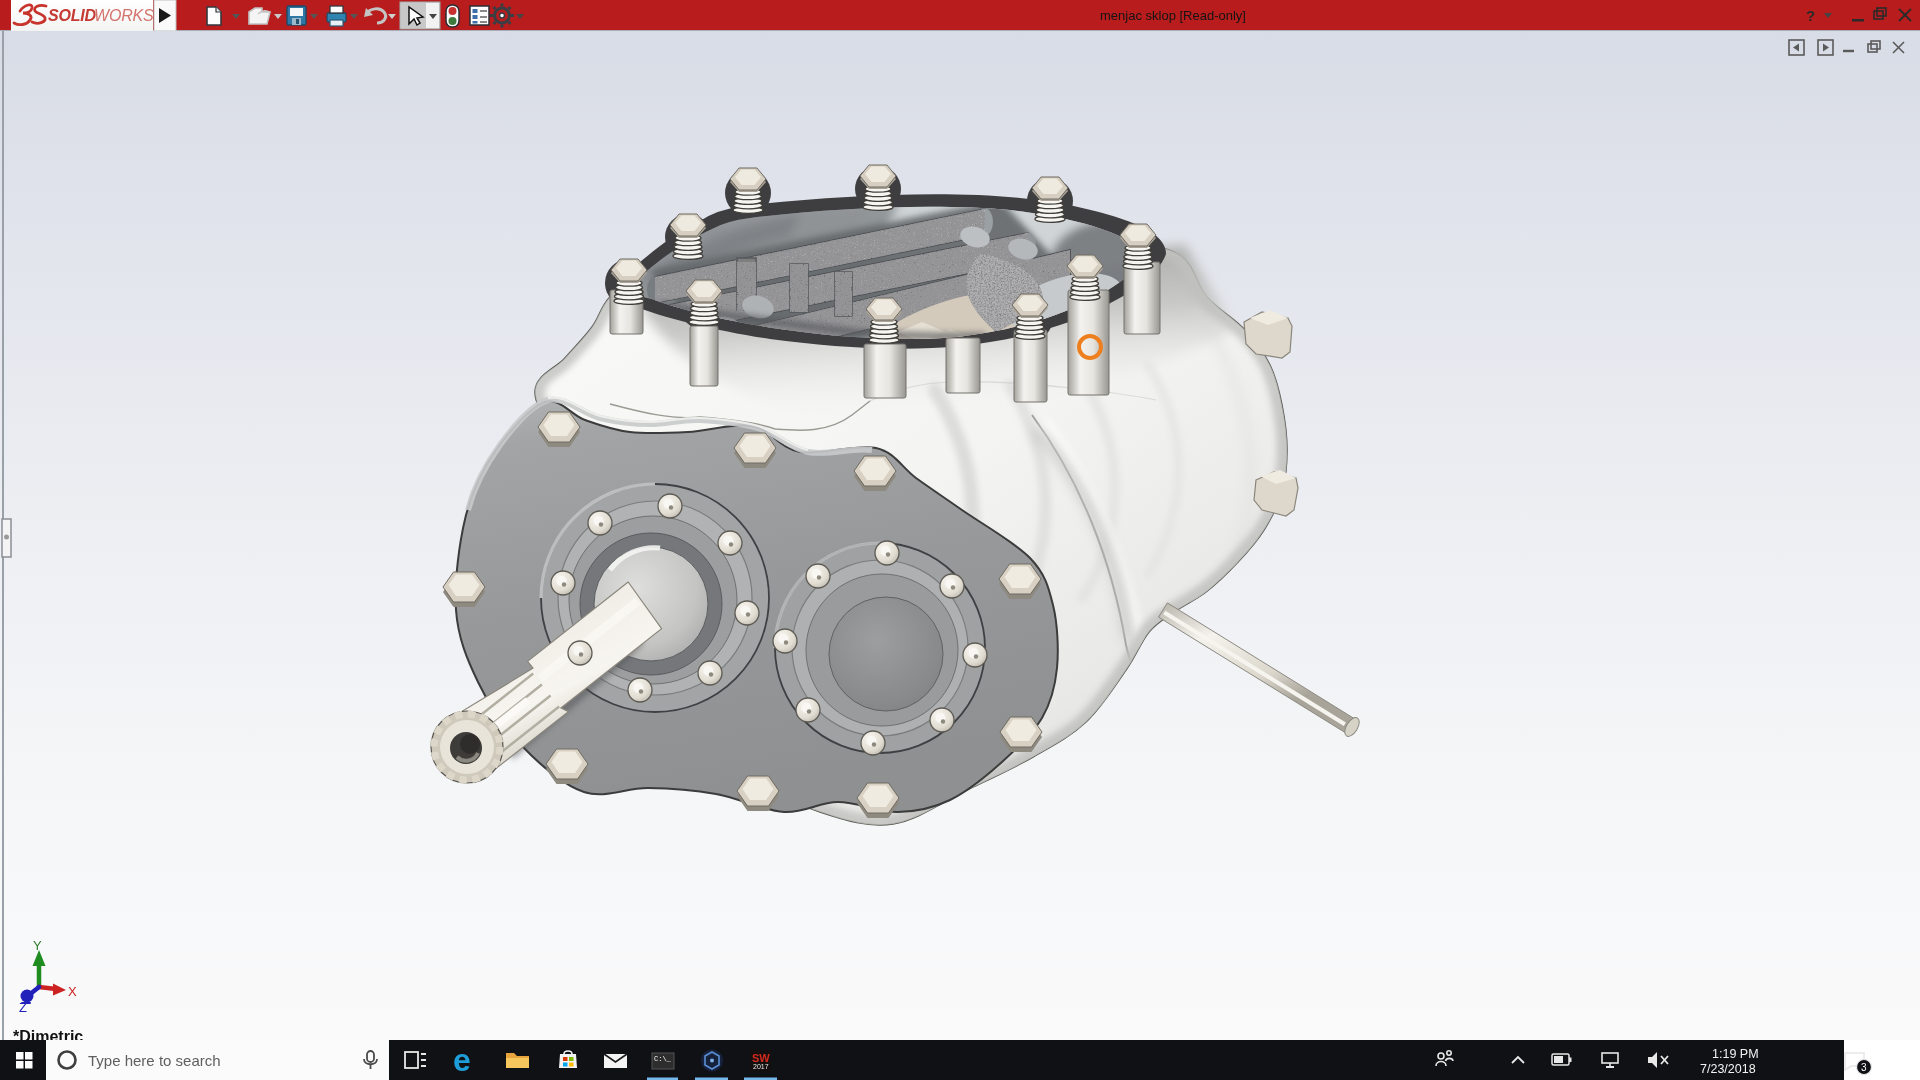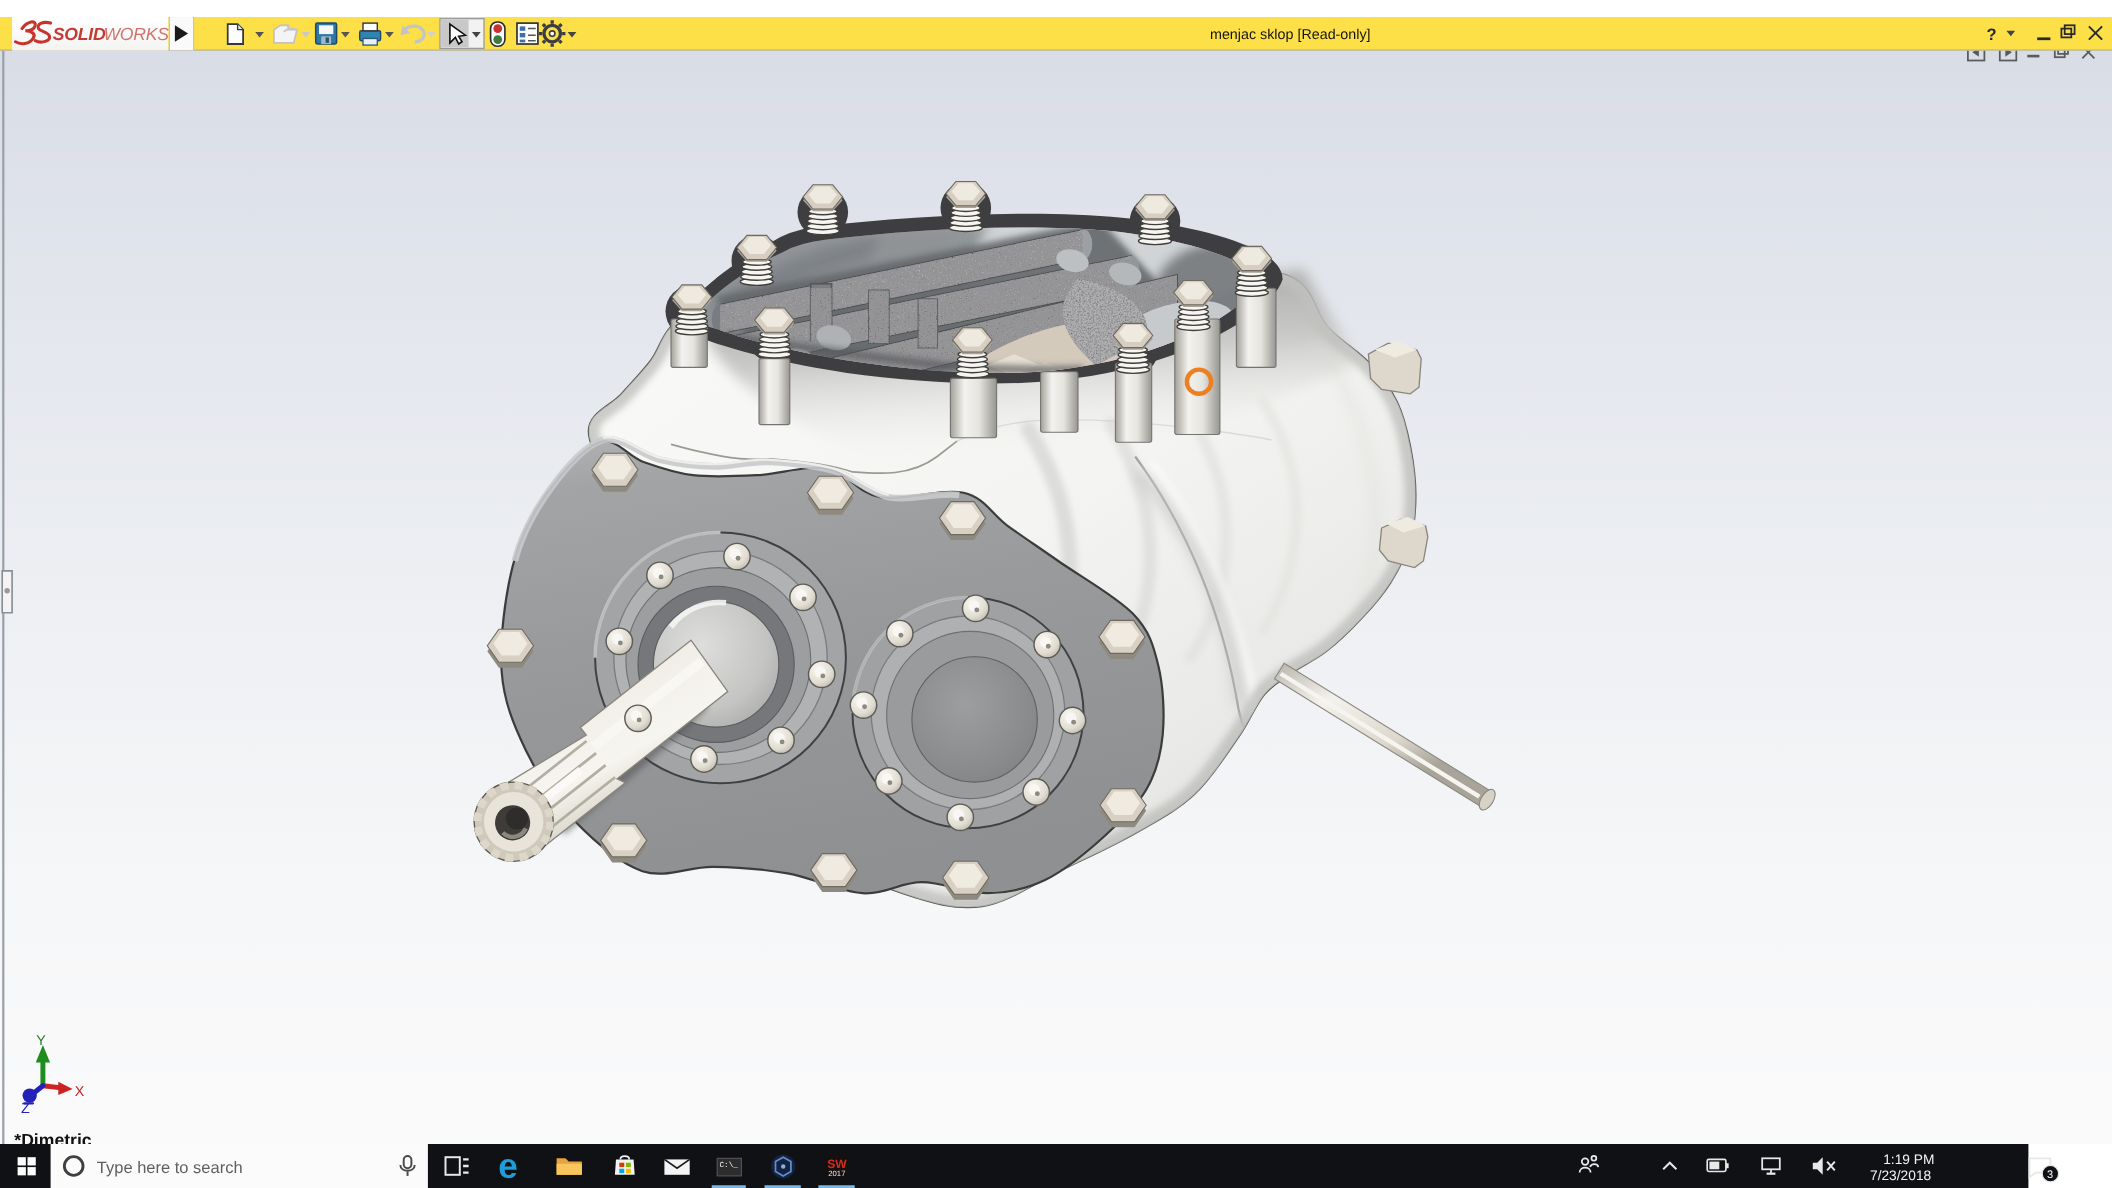--- a/index.html
+++ b/index.html
@@ -1,17 +1,17 @@
 <!DOCTYPE html>
 <html><head>
 <meta charset="utf-8">
 <style>
 html,body{margin:0;padding:0;width:1920px;height:1080px;overflow:hidden;background:#fff;font-family:"Liberation Sans",sans-serif;}
 #stage{position:relative;width:1920px;height:1080px;}
-#titlebar{position:absolute;left:0;top:0;width:1920px;height:31px;background:#fde047;border-bottom:1px solid #a8adb5;box-sizing:border-box;margin-top:15px;}
+#titlebar{position:absolute;left:0;top:0;width:1920px;height:31px;background:#b91c1c;border-bottom:1px solid #a8adb5;box-sizing:border-box;}
 #logo{position:absolute;left:11px;top:0;width:142px;height:31px;background:linear-gradient(180deg,#ffffff,#f2f4f2);}
 #vp{position:absolute;left:0;top:0;width:1920px;height:1080px;}
 #taskbar{position:absolute;left:0;top:1040px;width:1844px;height:40px;background:#101114;}
 </style>
 </head>
 <body>
 <div id="stage">
 <svg id="vp" width="1920" height="1080" viewBox="0 0 1920 1080">
 
 <defs>

